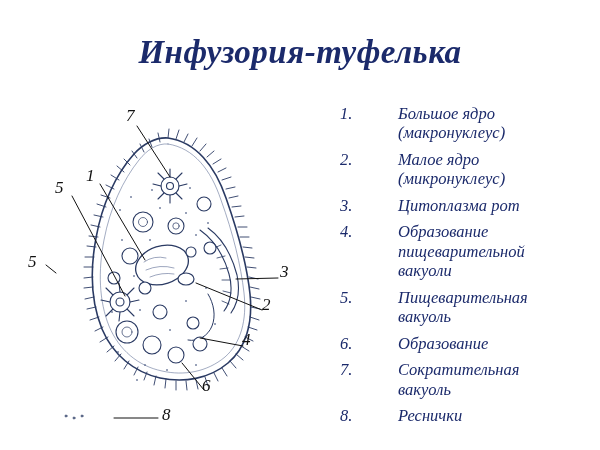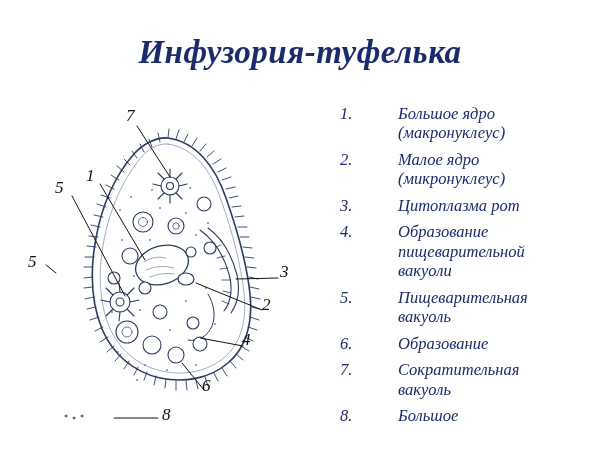--- a/index.html
+++ b/index.html
@@ -316,17 +316,17 @@
       <span class="legend-num">6.</span>
       <span class="legend-text">Образование</span>
     </div>
     <div class="legend-item">
       <span class="legend-num">7.</span>
       <span class="legend-text">Сократительная
 вакуоль</span>
     </div>
     <div class="legend-item">
       <span class="legend-num">8.</span>
-      <span class="legend-text">Большое</span>
+      <span class="legend-text">Реснички</span>
     </div>
   </div>
 
 </div>
 
 </body></html>

